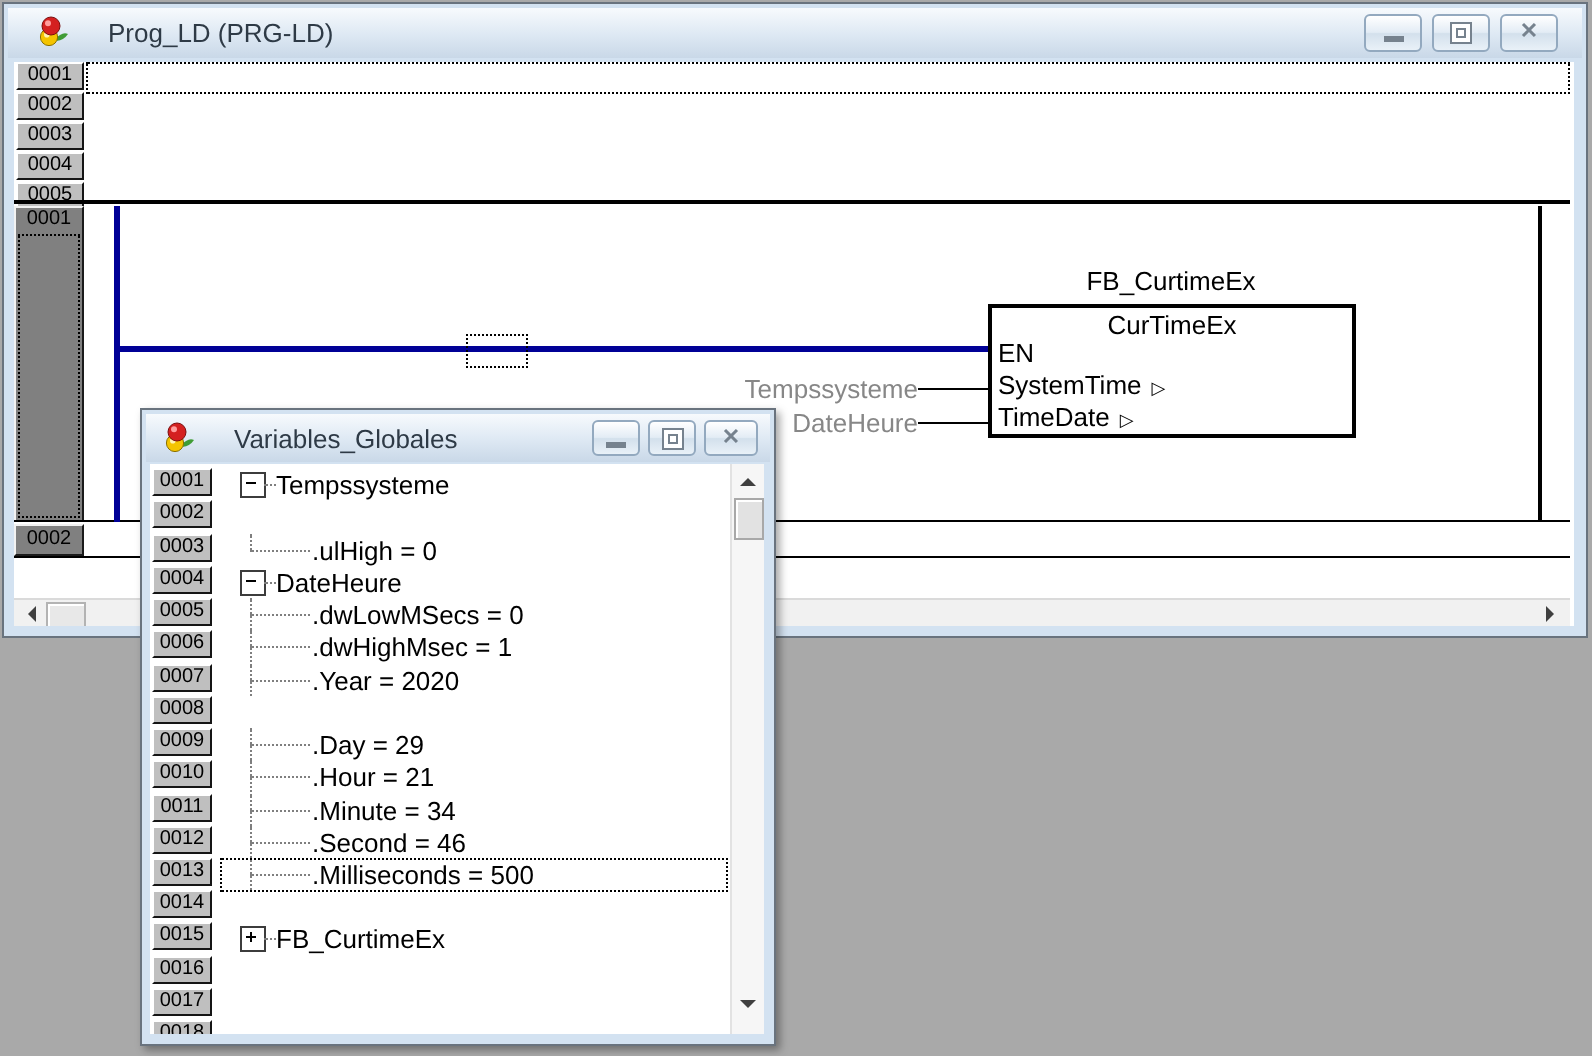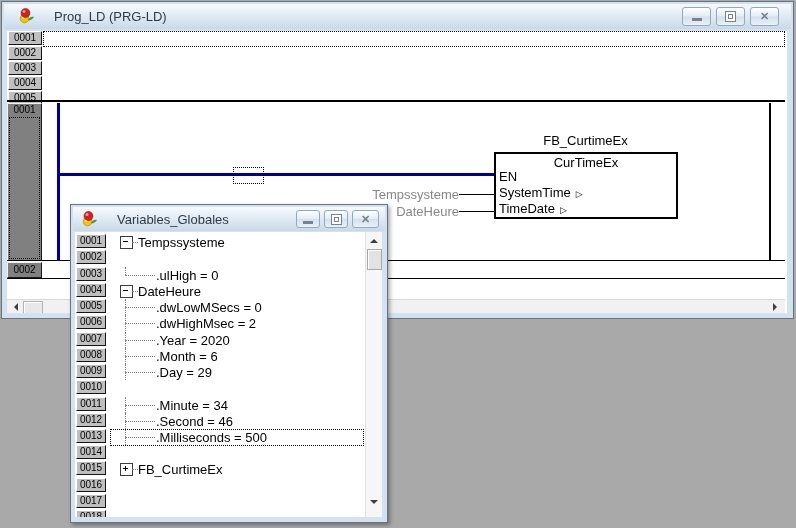--- a/index.html
+++ b/index.html
@@ -234,36 +234,36 @@
       <span class="tlabel root">DateHeure</span>
     </div>
     <div class="trow" style="top:67px">
       <span class="vdot"></span>
         <span class="hdot"></span>
       <span class="tlabel child">.dwLowMSecs = 0</span>
     </div>
     <div class="trow" style="top:83px">
       <span class="vdot"></span>
         <span class="hdot"></span>
-      <span class="tlabel child">.dwHighMsec = 2</span>
+      <span class="tlabel child">.dwHighMsec = 1</span>
     </div>
     <div class="trow" style="top:100px">
       <span class="vdot"></span>
         <span class="hdot"></span>
       <span class="tlabel child">.Year = 2020</span>
     </div>
-    <div class="trow" style="top:116px">
-      <span class="vdot"></span>
-        <span class="hdot"></span>
-      <span class="tlabel child">.Month = 6</span>
-    </div>
     <div class="trow" style="top:132px">
       <span class="vdot"></span>
         <span class="hdot"></span>
       <span class="tlabel child">.Day = 29</span>
+    </div>
+    <div class="trow" style="top:148px">
+      <span class="vdot"></span>
+        <span class="hdot"></span>
+      <span class="tlabel child">.Hour = 21</span>
     </div>
     <div class="trow" style="top:165px">
       <span class="vdot"></span>
         <span class="hdot"></span>
       <span class="tlabel child">.Minute = 34</span>
     </div>
     <div class="trow" style="top:181px">
       <span class="vdot"></span>
         <span class="hdot"></span>
       <span class="tlabel child">.Second = 46</span>

